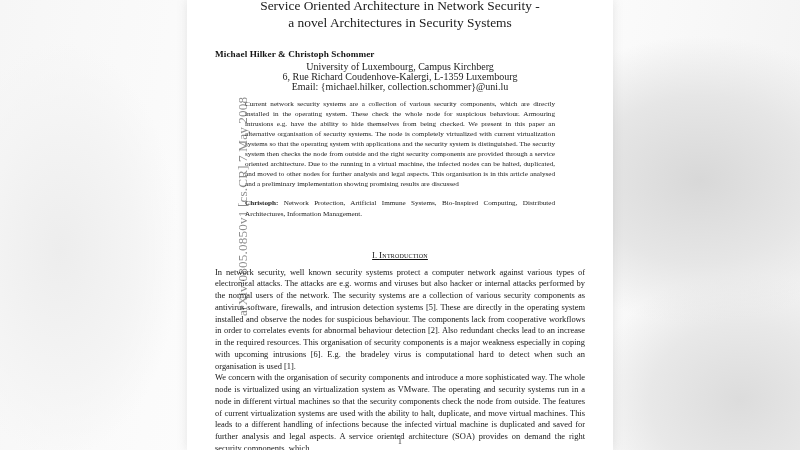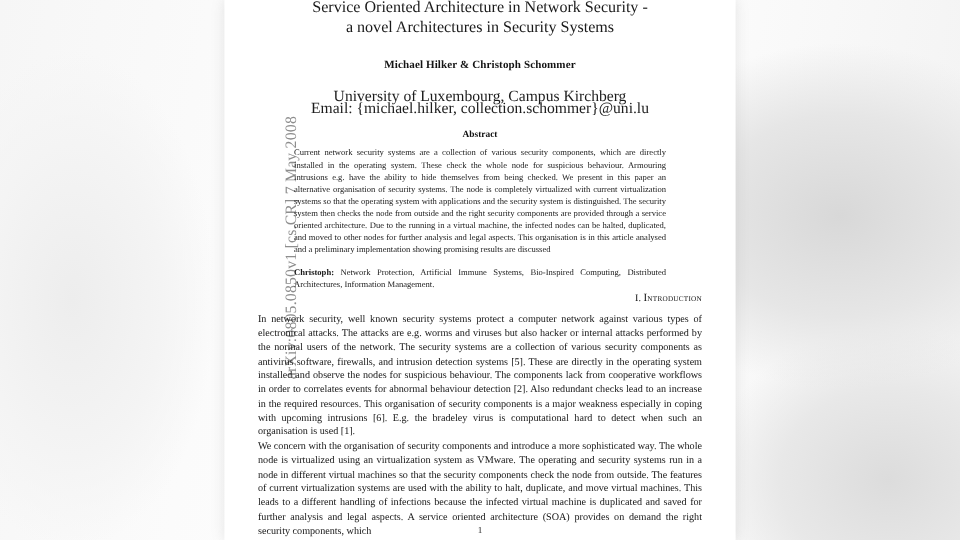--- a/index.html
+++ b/index.html
@@ -64,33 +64,32 @@
   .title {
     text-align: center;
     font-size: 13.4px;
     line-height: 16.5px;
     color: #1a1a1a;
     margin-top: -2px;
   }
   .title .line2 { display: block; }
 
   .authors {
-    text-align: center;
     font-size: 9.2px;
     font-weight: bold;
     color: #141414;
     margin-top: 18px;
     letter-spacing: 0.1px;
   }
   .affil {
     text-align: center;
-    font-size: 13px;
+    font-size: 10px;
     line-height: 10.2px;
     color: #1c1c1c;
-    margin-top: 16px;
+    margin-top: 3px;
   }
   .affil div { white-space: nowrap; }
 
   .abstract-head {
     text-align: center;
     font-size: 7.8px;
     font-weight: bold;
     color: #101010;
     margin-top: 12px;
   }
@@ -106,24 +105,25 @@
   .keywords {
     margin: 9px 30px 0 30px;
     font-size: 7.15px;
     line-height: 10.1px;
     text-align: justify;
     color: #1a1a1a;
   }
   .keywords b { font-weight: bold; }
 
   .section-head {
-    text-align: right;
-    margin-top: 1px;
+    text-align: center;
+    margin-top: 31px;
     font-size: 8.4px;
     color: #111111;
+    text-decoration: underline;
   }
   .section-head .num { font-size: 8.4px; }
   .section-head .scap {
     font-variant: small-caps;
     font-size: 9.2px;
     letter-spacing: 0.2px;
   }
 
   .body-par {
     margin-top: 7px;
@@ -157,24 +157,24 @@
 
     <div class="title">
       <span>Service Oriented Architecture in Network Security -</span>
       <span class="line2">a novel Architectures in Security Systems</span>
     </div>
 
     <div class="authors">Michael Hilker &amp; Christoph Schommer</div>
 
     <div class="affil">
       <div>University of Luxembourg, Campus Kirchberg</div>
+      <div>6, Rue Richard Coudenhove-Kalergi, L-1359 Luxembourg</div>
       <div>Email: {michael.hilker, collection.schommer}@uni.lu</div>
     </div>
 
-    <div class="abstract-head">Abstract</div>
 
     <div class="abstract-body">Current network security systems are a collection of various security components, which are directly installed in the operating system. These check the whole node for suspicious behaviour. Armouring intrusions e.g. have the ability to hide themselves from being checked. We present in this paper an alternative organisation of security systems. The node is completely virtualized with current virtualization systems so that the operating system with applications and the security system is distinguished. The security system then checks the node from outside and the right security components are provided through a service oriented architecture. Due to the running in a virtual machine, the infected nodes can be halted, duplicated, and moved to other nodes for further analysis and legal aspects. This organisation is in this article analysed and a preliminary implementation showing promising results are discussed</div>
 
     <div class="keywords">
       <b>Christoph:</b><span> Network Protection, Artificial Immune Systems, Bio-Inspired Computing, Distributed Architectures, Information Management.</span>
     </div>
 
     <div class="section-head">
       <span class="num">I.</span>
       <span class="scap">Introduction</span>

